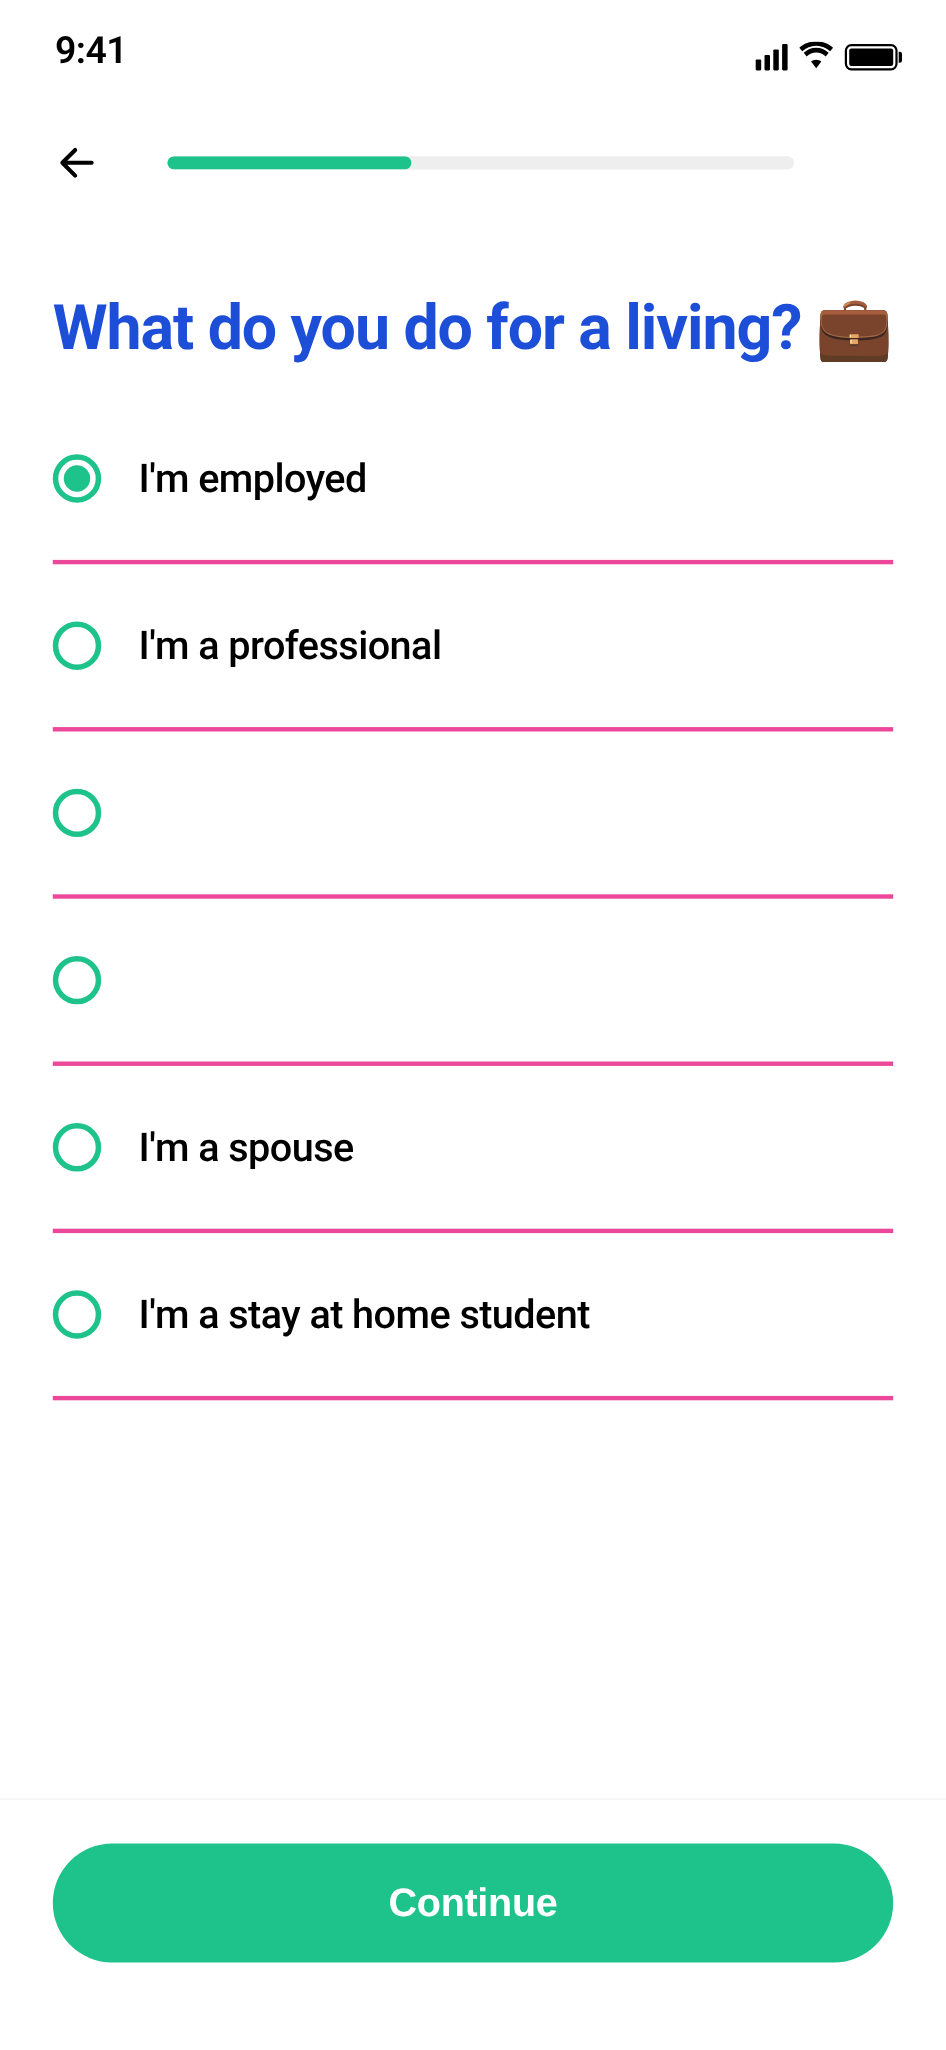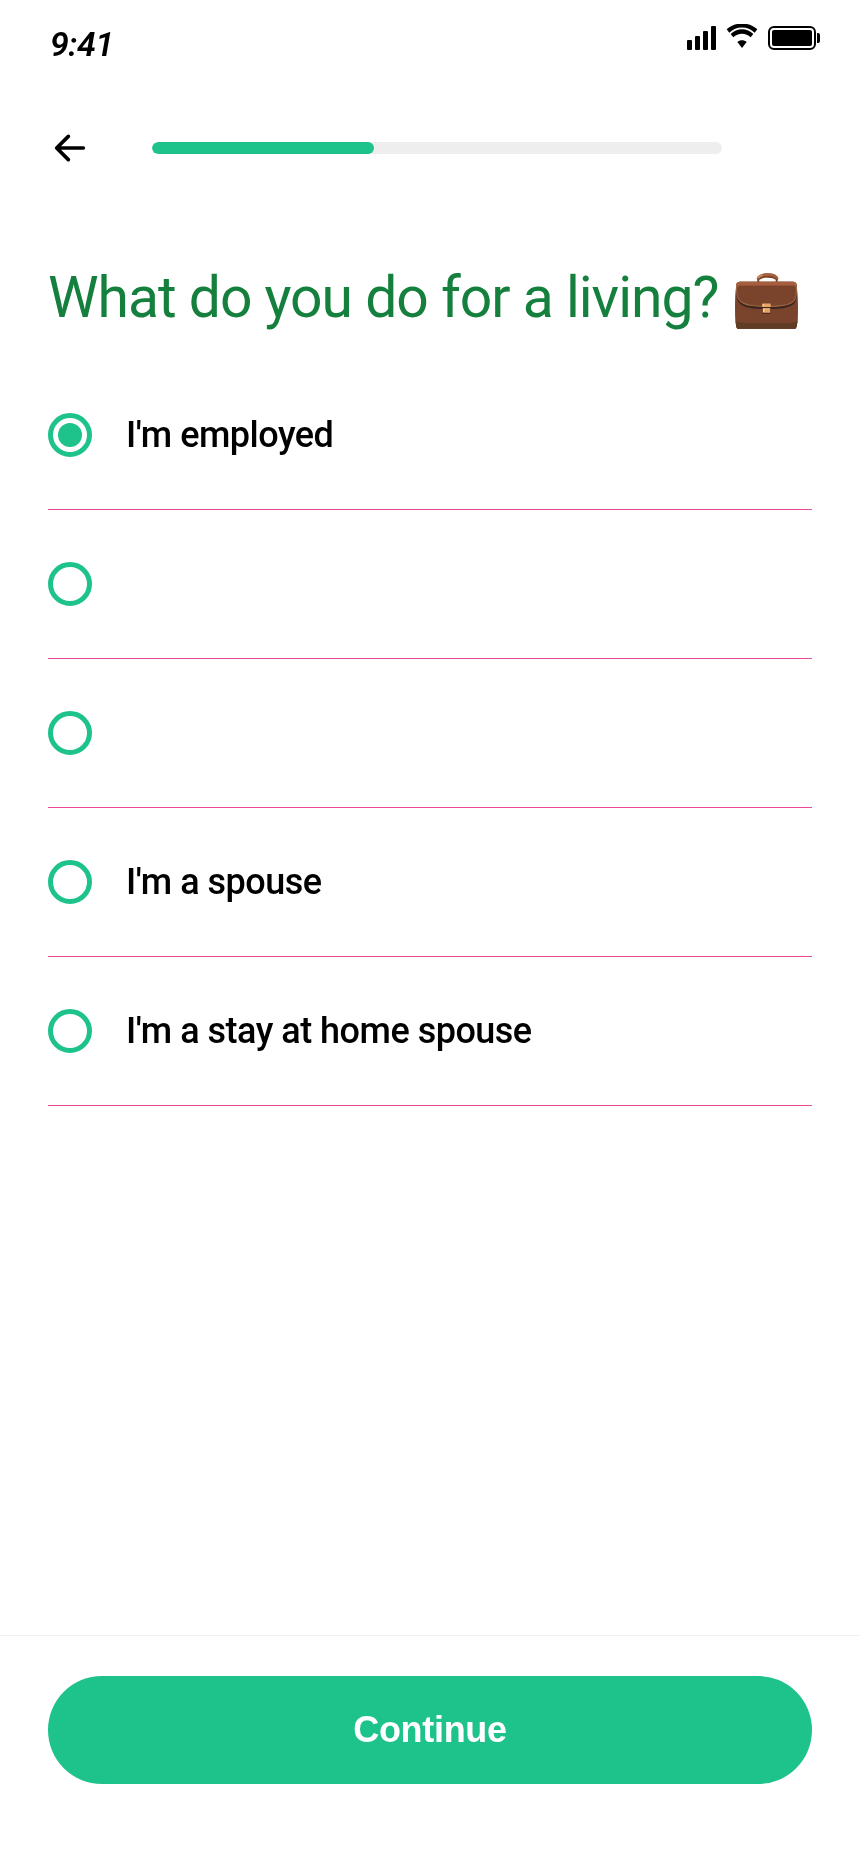--- a/index.html
+++ b/index.html
@@ -13,24 +13,23 @@
       background: #ffffff;
       font-family: -apple-system, BlinkMacSystemFont, 'Segoe UI', Roboto, Helvetica, Arial, sans-serif;
       position: relative;
       overflow: hidden;
     }
     
     
     .status-bar {
       display: flex;
       justify-content: space-between;
-      align-items: flex-start;
+      align-items: flex-end;
       padding: 24px 40px 10px 50px;
       height: 76px;
-      font-style: italic;
     }
     .status-time {
       font-size: 34px;
       font-weight: 600;
       color: #000;
       letter-spacing: -0.5px;
     }
     .status-icons {
       display: flex;
       align-items: center;
@@ -114,36 +113,36 @@
       height: 100%;
       background: #1ec28b;
       border-radius: 6px;
       width: 39%;
     }
     
     
     .title {
       padding: 90px 48px 40px 48px;
       font-size: 57px;
-      font-weight: 400;
-      color: #15803d;
+      font-weight: 700;
+      color: #1d4ed8;
       line-height: 1.35;
       letter-spacing: -1px;
     }
     
     
     .options {
       padding: 0 48px;
     }
     .option-row {
       display: flex;
       align-items: center;
       gap: 34px;
       padding: 52px 0;
-      border-bottom: 1px solid #ec4899;
+      border-bottom: 4px solid #ec4899;
       cursor: pointer;
     }
     .option-row:first-child {
       padding-top: 36px;
     }
     .radio {
       width: 44px;
       height: 44px;
       border: 5px solid #1ec28b;
       border-radius: 50%;
@@ -230,29 +229,33 @@
 
 <h1 class="title">What do you do for a living? 💼</h1>
 
 <div class="options">
   <div class="option-row">
     <div class="radio selected"></div>
     <span class="option-label">I'm employed</span>
   </div>
   <div class="option-row">
     <div class="radio"></div>
+    <span class="option-label">I'm a professional</span>
+  </div>
+  <div class="option-row">
+    <div class="radio"></div>
   </div>
   <div class="option-row">
     <div class="radio"></div>
   </div>
   <div class="option-row">
     <div class="radio"></div>
     <span class="option-label">I'm a spouse</span>
   </div>
   <div class="option-row">
     <div class="radio"></div>
-    <span class="option-label">I'm a stay at home spouse</span>
+    <span class="option-label">I'm a stay at home student</span>
   </div>
 </div>
 
 <div class="bottom-area">
   <button class="continue-button">Continue</button>
 </div>
 
 </body></html>

